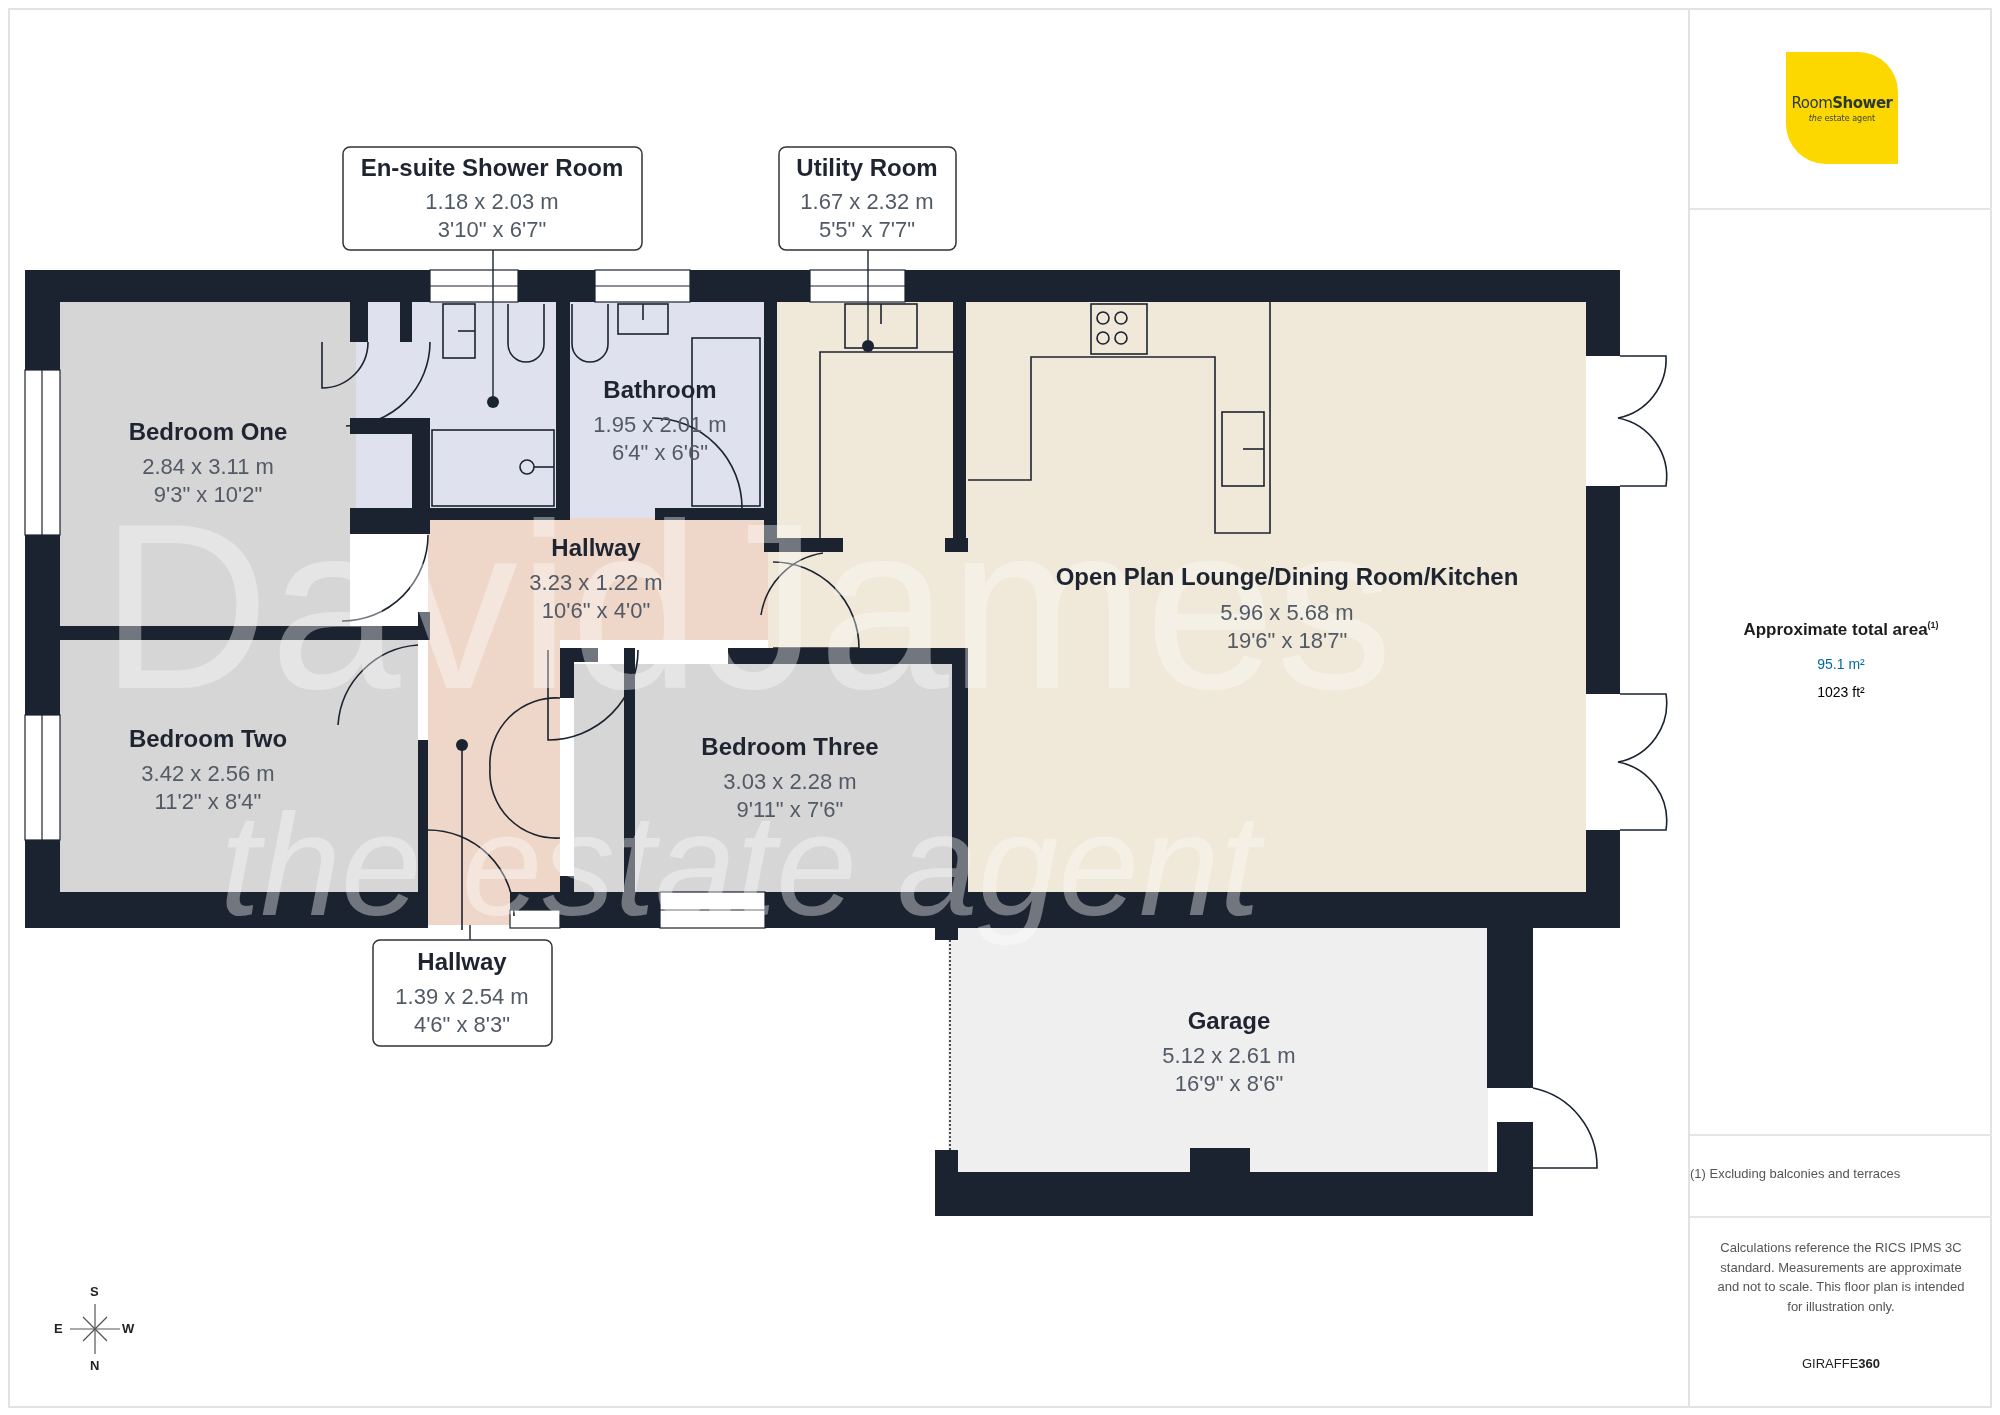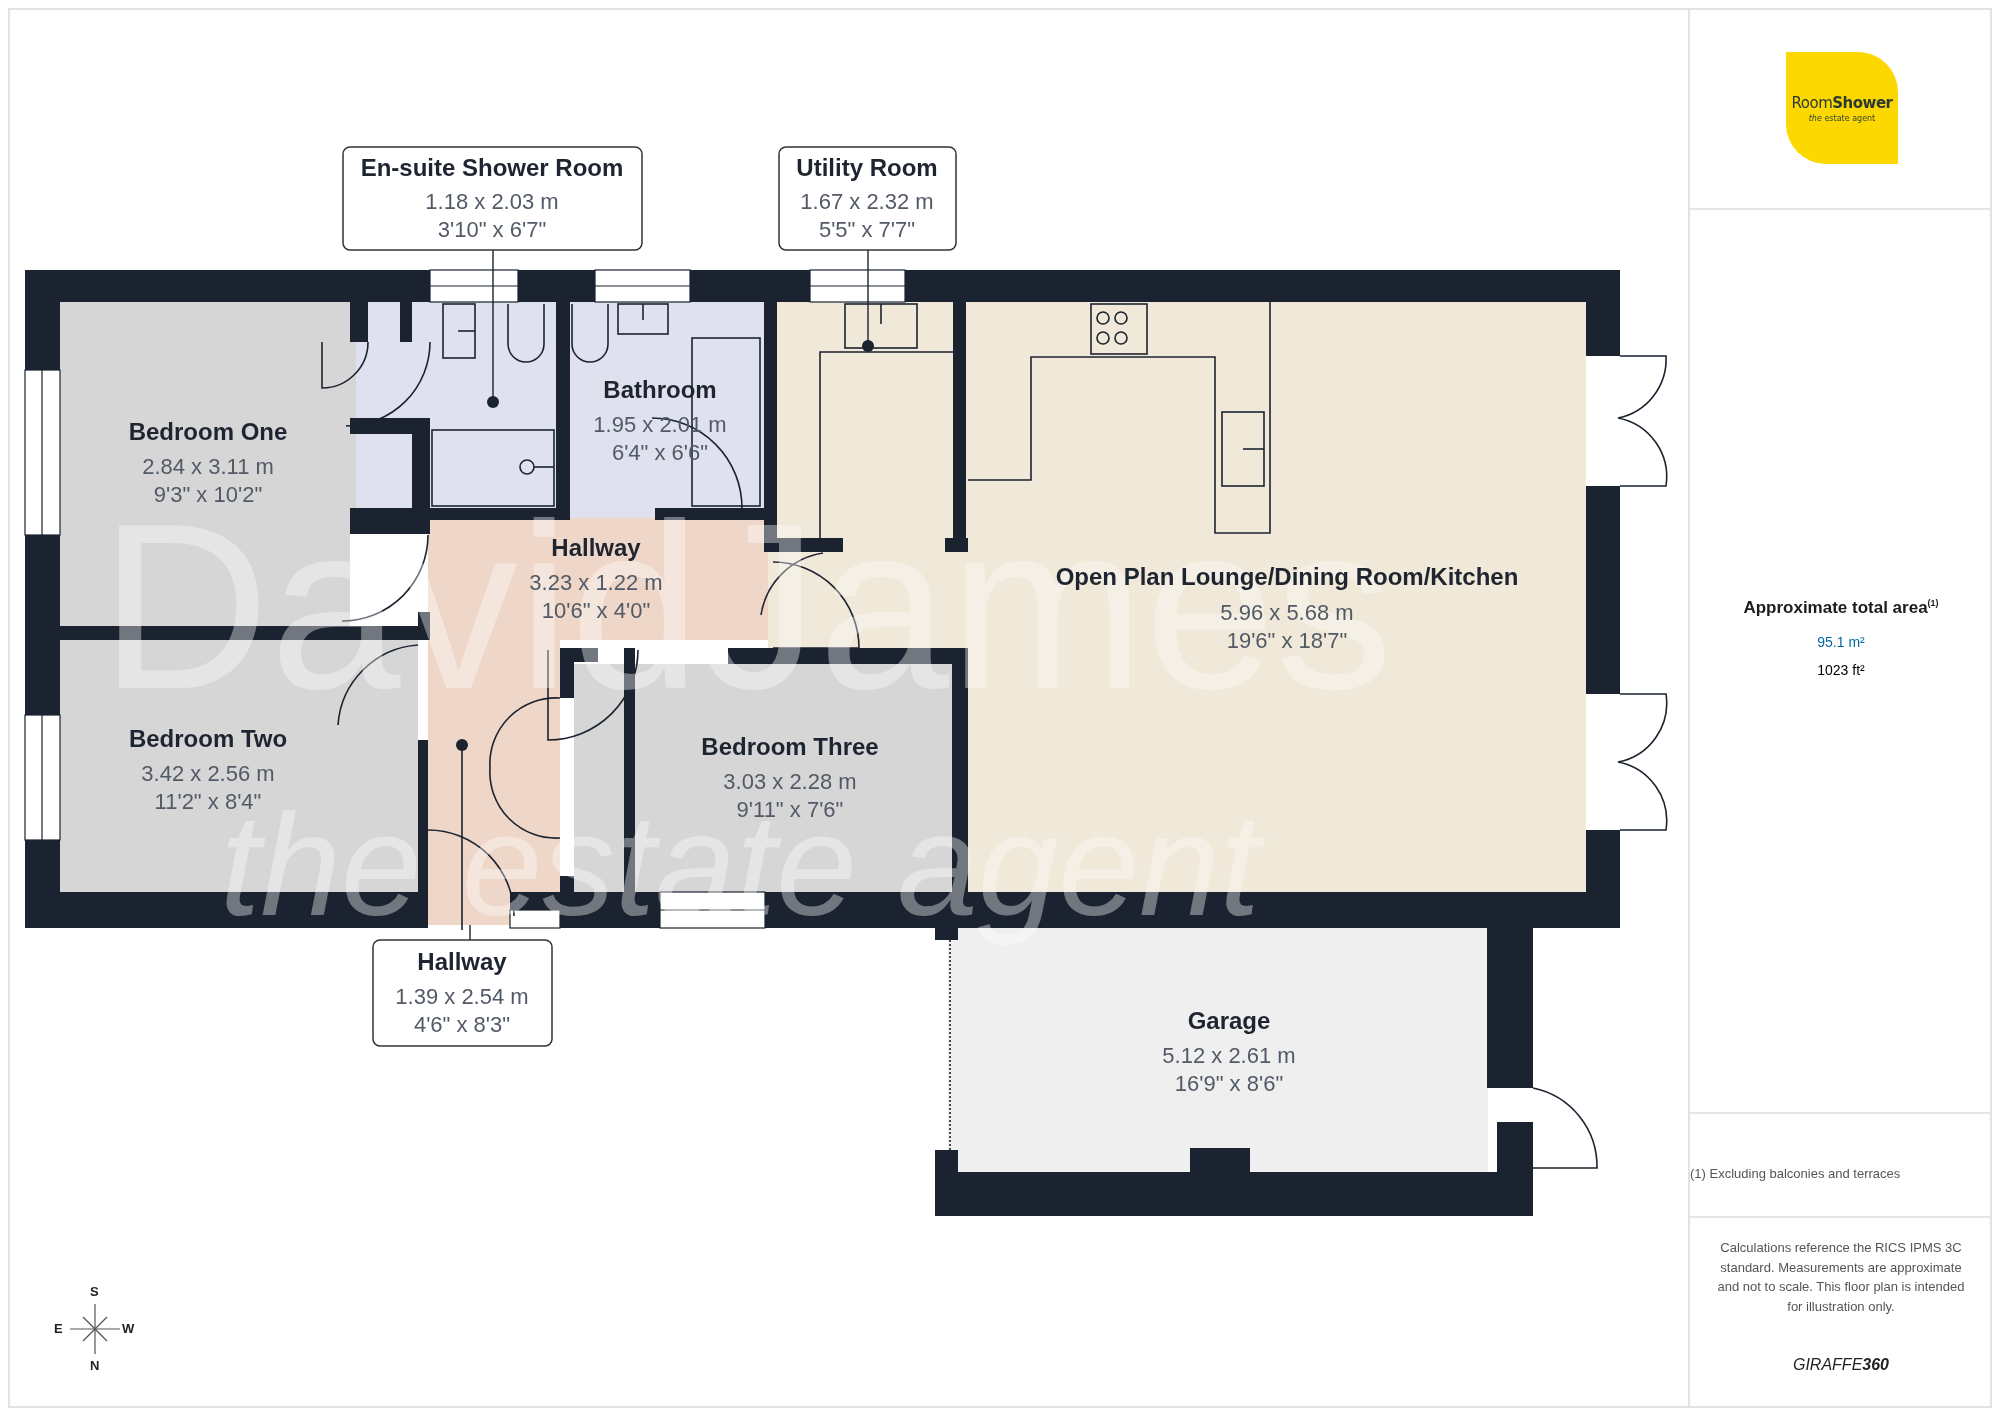--- a/index.html
+++ b/index.html
@@ -8,30 +8,30 @@
   .plan-area { position: absolute; left: 0; top: 0; width: 1688px; height: 1415px; }
   .plan-svg { position: absolute; left: 0; top: 0; }
   .sidebar { position: absolute; left: 1688px; top: 8px; width: 304px; height: 1400px; border-left: 2px solid #e2e2e2; box-sizing: border-box; }
   .sb-section { position: absolute; left: 0; width: 100%; border-bottom: 2px solid #e6e6e6; box-sizing: border-box; }
   .logo-section { top: 0; height: 202px; }
   .logo { position: absolute; left: 96px; top: 44px; width: 112px; height: 112px; background: #fdd800; border-radius: 0 40px 0 40px; display: flex; flex-direction: column; align-items: center; justify-content: center; }
   .logo-name { font-family: "DejaVu Sans", sans-serif; font-size: 15px; color: #2a3a33; letter-spacing: -0.5px; }
   .logo-name b { font-weight: bold; }
   .logo-tag { font-family: "DejaVu Sans", sans-serif; font-size: 8px; color: #33443b; margin-top: 2px; }
   .logo-tag i { }
-  .area-section { top: 186px; height: 920px; }
+  .area-section { top: 208px; height: 920px; }
   .area-title { position: absolute; left: 0; width: 100%; top: 404px; text-align: center; font-weight: bold; font-size: 17px; color: #1c1c1c; }
   .area-title sup { font-size: 9px; }
   .area-m { position: absolute; left: 0; width: 100%; top: 440px; text-align: center; font-size: 14px; color: #0369a1; }
   .area-ft { position: absolute; left: 0; width: 100%; top: 468px; text-align: center; font-size: 14px; color: #000000; }
   .note-section { top: 1122px; height: 88px; display: flex; align-items: center; }
   .note { font-size: 13px; color: #555; }
   .disc-section { top: 1200px; height: 198px; border-bottom: none; padding-left: 12px; }
   .disclaimer { position: absolute; left: 26px; right: 26px; top: 30px; text-align: center; font-size: 13px; line-height: 19.5px; color: #555; }
-  .giraffe { position: absolute; left: 0; width: 100%; top: 148px; text-align: center; font-size: 16px; color: #222; font-style: italic; }
+  .giraffe { position: absolute; left: 0; width: 100%; top: 148px; text-align: center; font-size: 13px; color: #222; }
   .giraffe b { font-weight: bold; }
   .compass { position: absolute; left: 50px; top: 1284px; width: 90px; height: 90px; }
   .compass span { position: absolute; font-size: 13px; font-weight: bold; color: #222; }
   .room-name { font-family: "Liberation Sans", sans-serif; font-weight: bold; fill: #1e2430; }
   .room-dim { font-family: "Liberation Sans", sans-serif; fill: #525a66; }
   .wm { font-family: "Liberation Sans", sans-serif; fill: #ffffff; opacity: 0.38; }
 </style>
 </head>
 <body>
 

